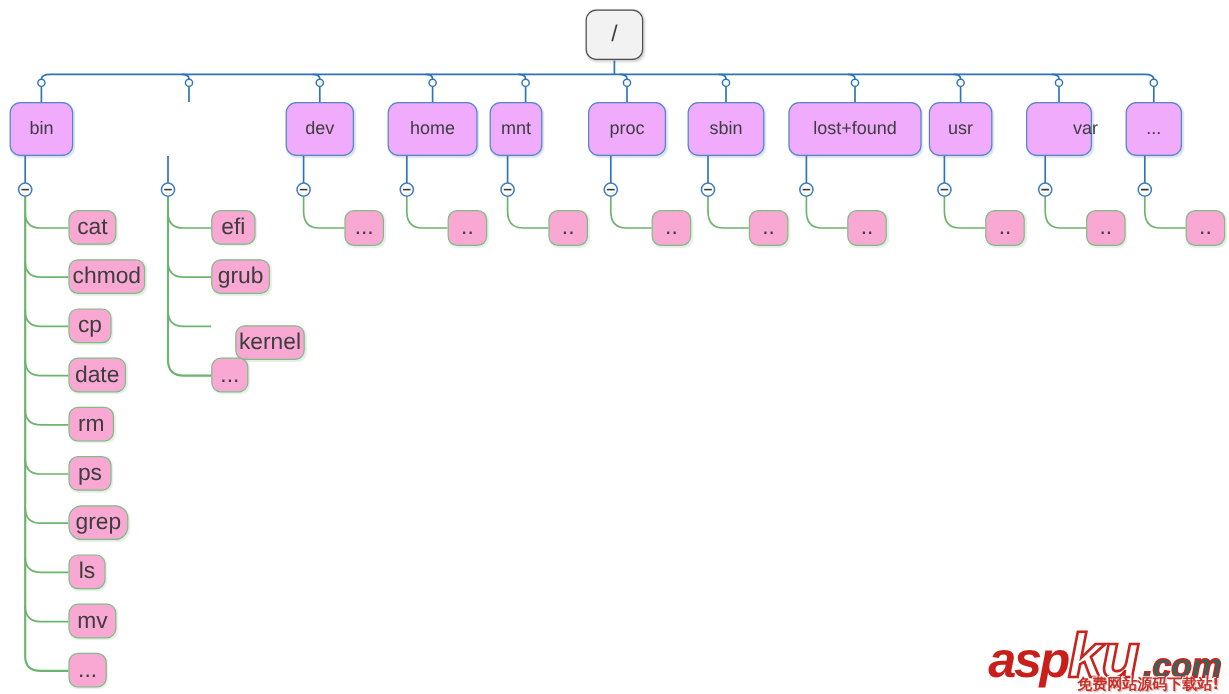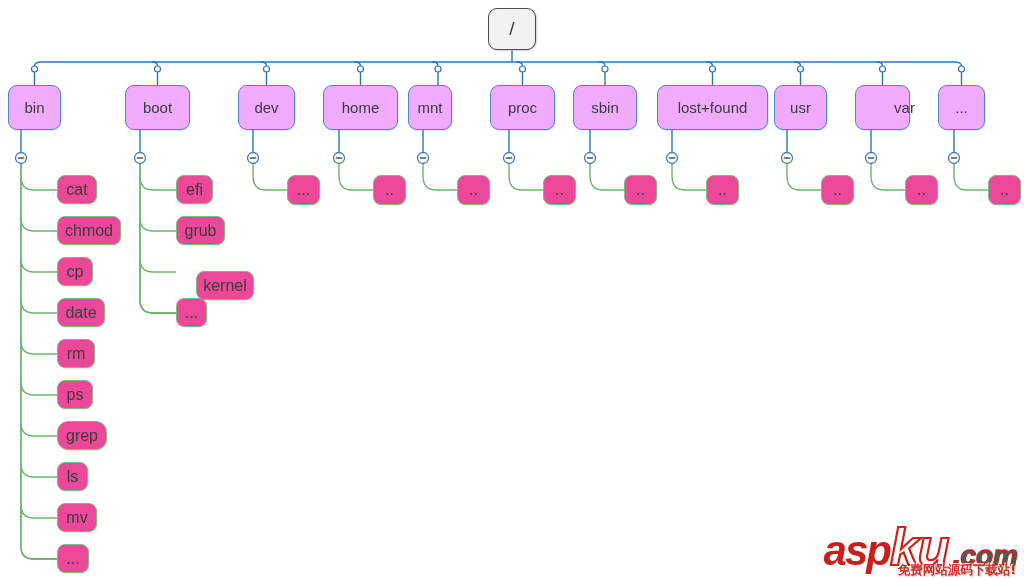--- a/index.html
+++ b/index.html
@@ -14,22 +14,22 @@
   }
   .nroot{
     background:#f2f2f2;border:1.5px solid #4d4d4d;border-radius:9px;
     font-size:19px;box-shadow:1px 1px 2px rgba(0,0,0,.18);
   }
   .n1{
     background:#f0abfc;border:1.3px solid #4e86c6;border-radius:9px;
     font-size:15px;box-shadow:1px 1px 1px rgba(90,125,170,.22);
   }
   .n2{
-    background:#ec4899;border:1.2px solid #7fbc82;border-radius:8px;
-    font-size:16px;box-shadow:1px 1px 1px rgba(110,160,115,.18);
+    background:#f9a8d4;border:1.2px solid #7fbc82;border-radius:8px;
+    font-size:19px;box-shadow:1px 1px 1px rgba(110,160,115,.18);
   }
   
   .wm{
     position:absolute;right:6px;bottom:2px;text-align:right;line-height:1;
     font-style:italic;font-weight:bold;user-select:none;
   }
   .wm-line{display:flex;align-items:baseline;justify-content:center;}
   .wm-asp{font-size:42px;color:#c81f1a;letter-spacing:-2px;}
   .wm-ku{font-size:52px;color:#ffffff;-webkit-text-stroke:2.2px #c8241e;letter-spacing:-1px;}
   .wm-com{font-size:28px;color:#0f766e;-webkit-text-stroke:1.5px #c8241e;margin-left:4px;}
@@ -170,21 +170,20 @@
       <g>
           <circle cx="954" cy="158" r="5.5"></circle>
           <line x1="950.8" y1="158" x2="957.2" y2="158" stroke="#3a3a3a"></line>
         </g>
     </g>
   </svg>
 
   <div class="node nroot" style="left:488px;top:8px;width:48px;height:42px;">/</div>
 
   <div class="node n1" style="left:8px;top:85px;width:53px;height:45px;">bin</div>
-  <div class="node n1" style="left:125px;top:85px;width:65px;height:45px;">boot</div>
   <div class="node n1" style="left:238px;top:85px;width:57px;height:45px;">dev</div>
   <div class="node n1" style="left:323px;top:85px;width:75px;height:45px;">home</div>
   <div class="node n1" style="left:408px;top:85px;width:44px;height:45px;">mnt</div>
   <div class="node n1" style="left:490px;top:85px;width:65px;height:45px;">proc</div>
   <div class="node n1" style="left:573px;top:85px;width:64px;height:45px;">sbin</div>
   <div class="node n1" style="left:657px;top:85px;width:111px;height:45px;">lost+found</div>
   <div class="node n1" style="left:774px;top:85px;width:53px;height:45px;">usr</div>
   <div class="node n1" style="left:855px;top:85px;width:55px;height:45px;padding-left:44px;">var</div>
   <div class="node n1" style="left:938px;top:85px;width:47px;height:45px;">...</div>
 

